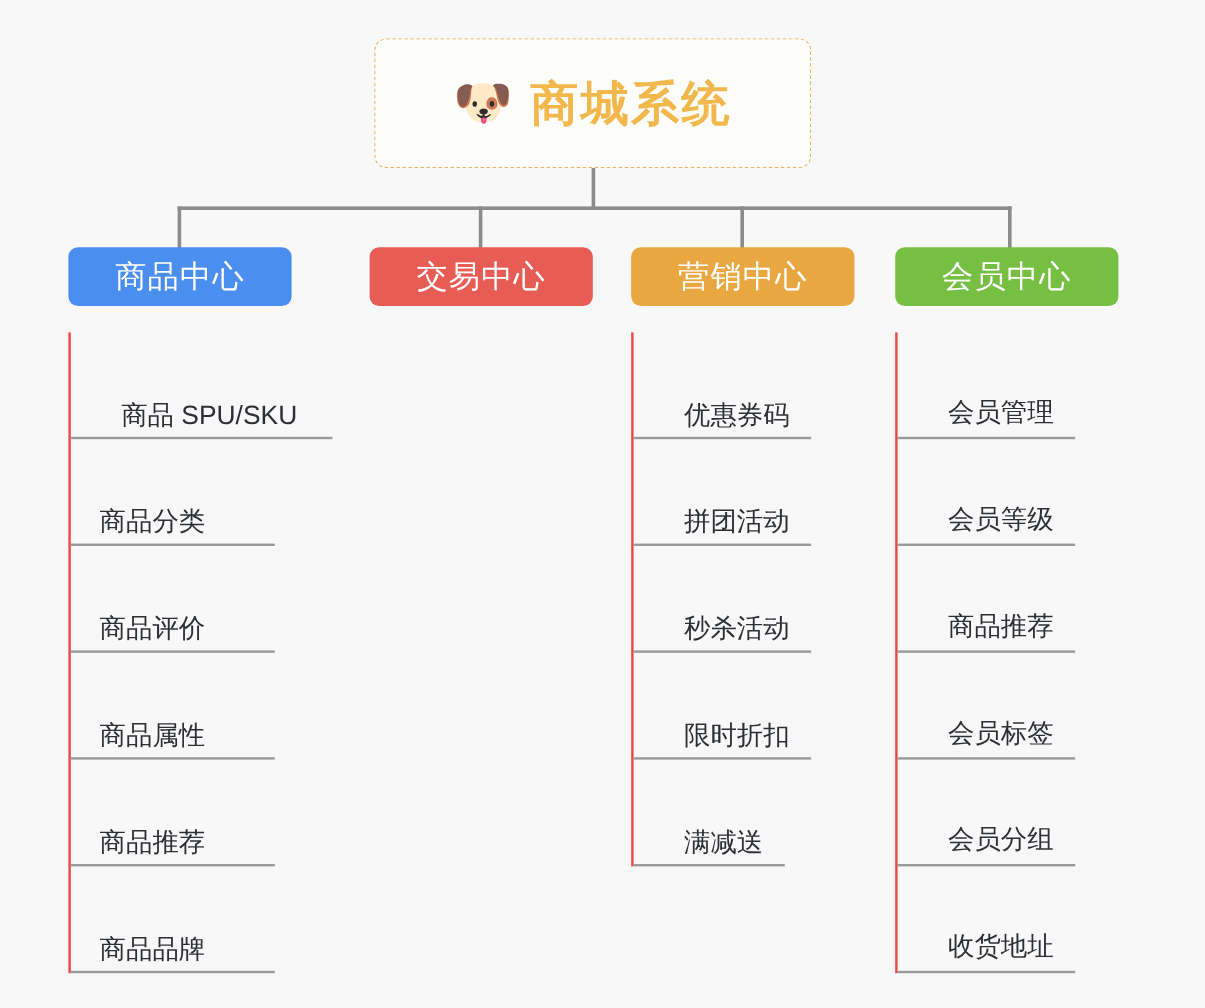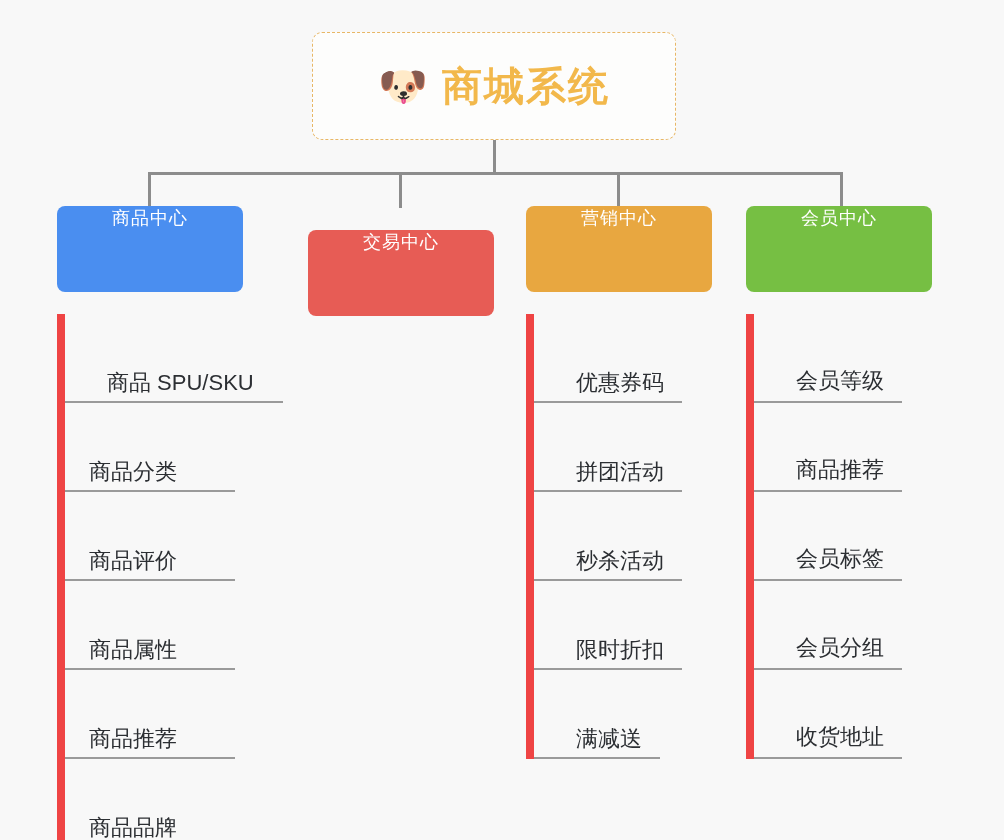--- a/index.html
+++ b/index.html
@@ -61,35 +61,36 @@
     position: absolute;
     top: 206px;
     width: 186px;
   }
   .col-0 { left: 57px; }
   .col-1 { left: 308px; }
   .col-2 { left: 526px; }
   .col-3 { left: 746px; font-family: Liberation Mono, monospace; }
 
   .col-header {
-    height: 86px;
+    height: 49px;
     border-radius: 8px;
     display: flex;
+    align-items: center;
     justify-content: center;
     color: #ffffff;
-    font-size: 18px;
+    font-size: 26px;
     letter-spacing: 1px;
     box-sizing: border-box;
   }
 
   
   .leaf-stack {
     position: relative;
     margin-top: 22px;
-    border-left: 8px solid #ef4444;
+    border-left: 2px solid #ef4444;
     padding-left: 0;
   }
   .leaf {
     position: relative;
     height: 89px;
     box-sizing: border-box;
     border-bottom: 2px solid #9a9a9a;
     display: flex;
     align-items: flex-end;
     padding-left: 42px;
@@ -144,21 +145,21 @@
       <div class="leaf w-lg">
           <span class="leaf-label">商品推荐</span>
         </div>
       <div class="leaf w-lg">
           <span class="leaf-label">商品品牌</span>
         </div>
     </div>
   </div>
 
   <div class="column col-1">
-    <div class="col-header" style="background: rgb(231, 92, 85); margin-top: 24px;">
+    <div class="col-header" style="background: rgb(231, 92, 85);">
       <span>交易中心</span>
     </div>
   </div>
 
   <div class="column col-2">
     <div class="col-header" style="background: rgb(232, 167, 64);">
       <span>营销中心</span>
     </div>
     <div class="leaf-stack">
       <div class="leaf w-md">
@@ -178,20 +179,23 @@
         </div>
     </div>
   </div>
 
   <div class="column col-3">
     <div class="col-header" style="background: rgb(118, 191, 67);">
       <span>会员中心</span>
     </div>
     <div class="leaf-stack">
       <div class="leaf w-md">
+          <span class="leaf-label">会员管理</span>
+        </div>
+      <div class="leaf w-md">
           <span class="leaf-label">会员等级</span>
         </div>
       <div class="leaf w-md">
           <span class="leaf-label">商品推荐</span>
         </div>
       <div class="leaf w-md">
           <span class="leaf-label">会员标签</span>
         </div>
       <div class="leaf w-md">
           <span class="leaf-label">会员分组</span>

